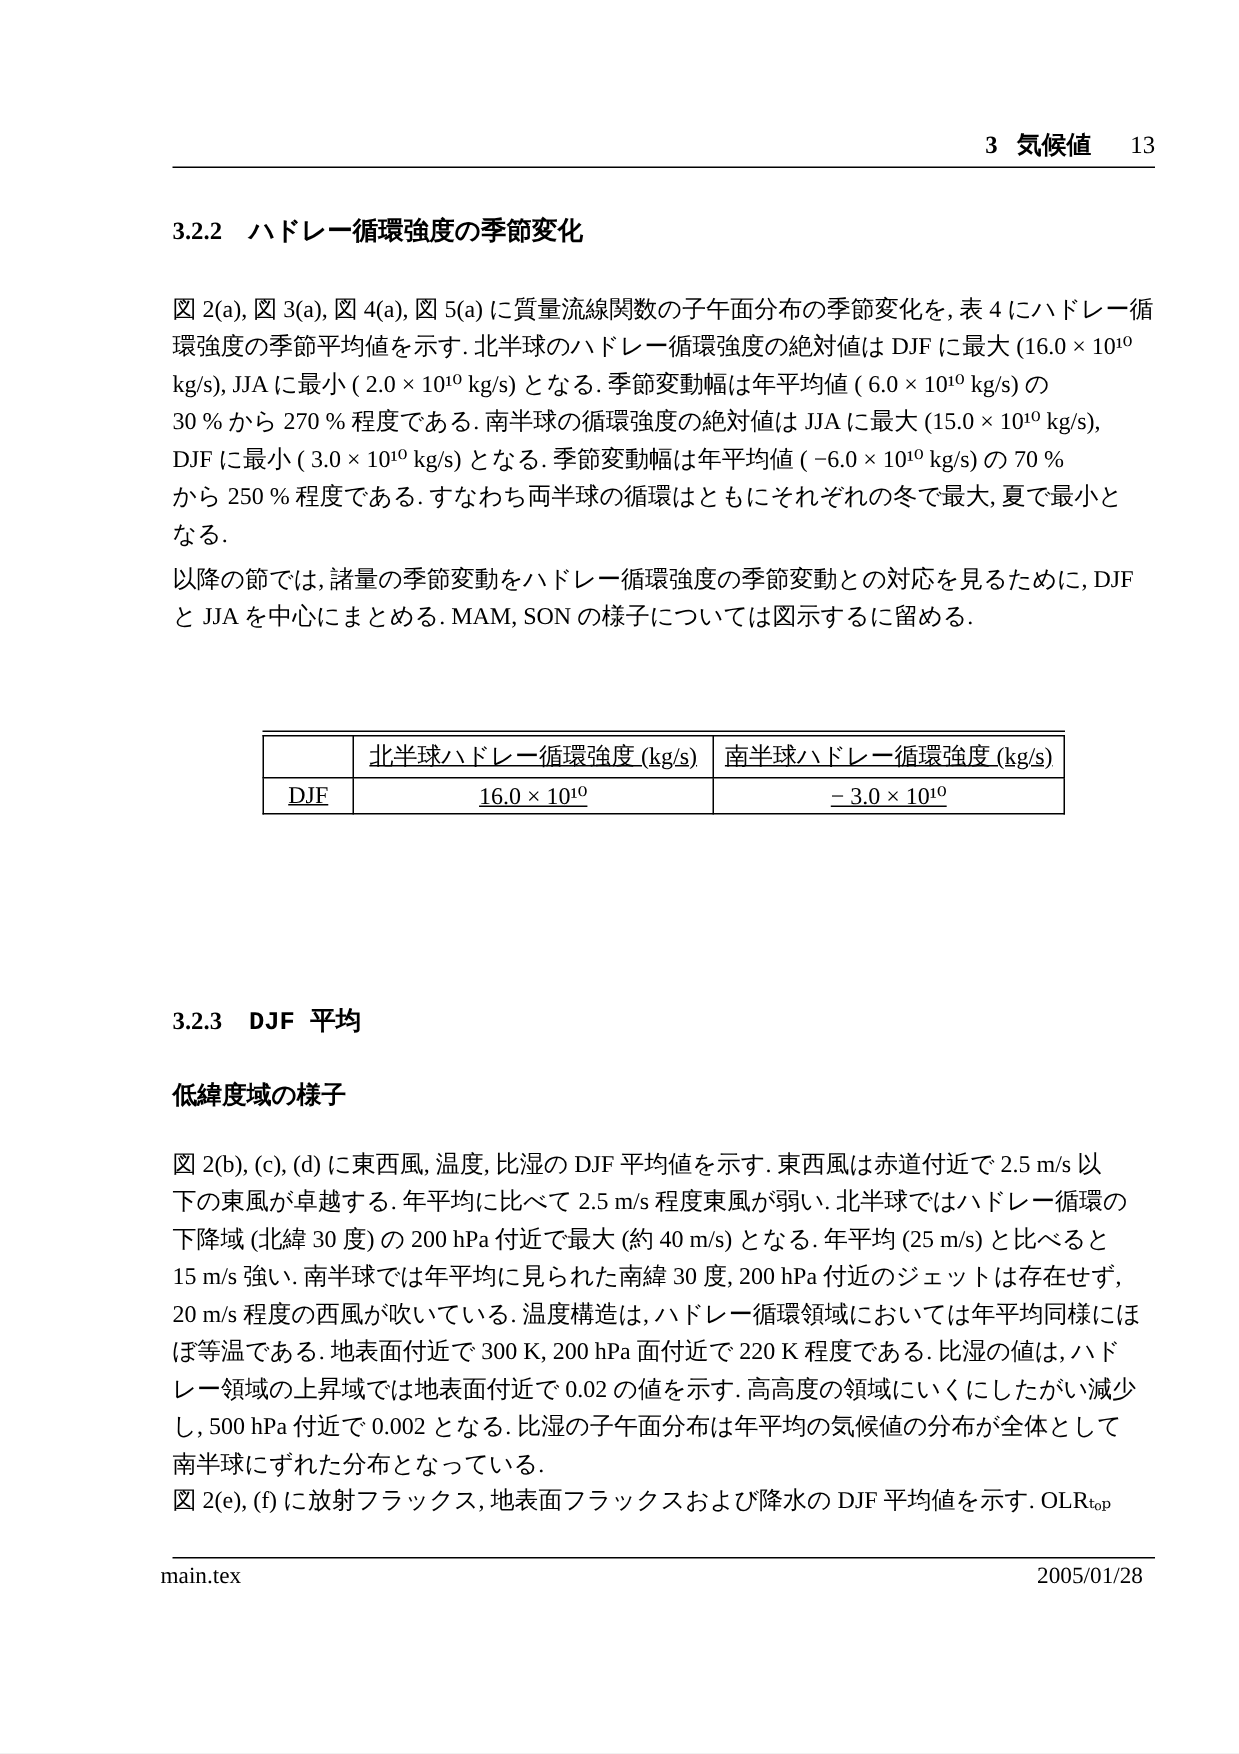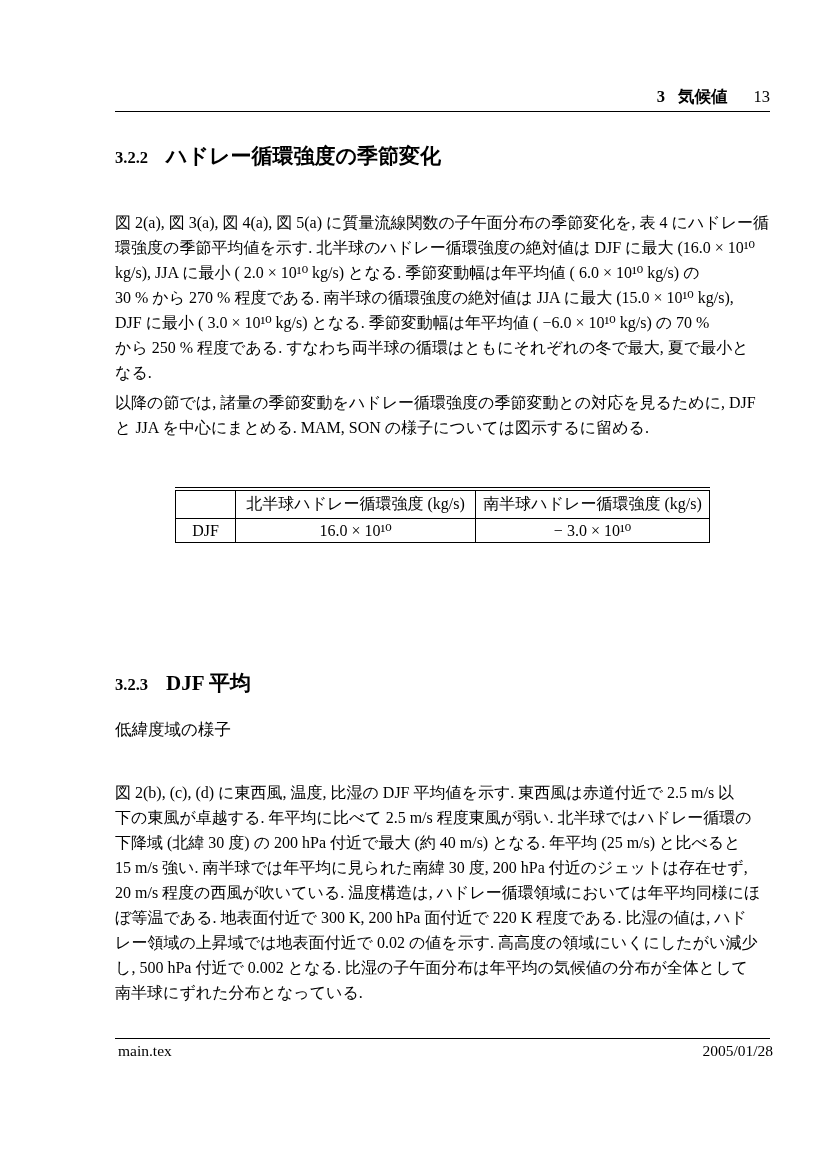--- a/index.html
+++ b/index.html
@@ -17,55 +17,55 @@
     display:flex; justify-content:flex-end; align-items:baseline;
     font-size:16.5px;
   }
   .rh-num  { font-weight:bold; margin-right:13px; }
   .rh-title{ font-weight:bold; font-family:"DejaVu Sans","Liberation Sans",sans-serif;text-align:center; }
   .rh-page { margin-left:26px; }
 
   
   .sec-heading { position:absolute; left:115px; white-space:nowrap; }
   .sec-num   { font-weight:bold; font-size:16.5px; margin-right:14px; }
-  .sec-title { font-weight:bold; font-size:21px; font-family:Liberation Serif, serif; }
+  .sec-title { font-weight:bold; font-size:17px; font-family:Liberation Mono, monospace; }
   .sub-heading {
-    position:absolute; left:115px; font-weight:normal; font-size:16.5px;
+    position:absolute; left:115px; font-weight:bold; font-size:16.5px;
     font-family:"DejaVu Sans","Liberation Sans",sans-serif; white-space:nowrap;
   }
 
   
   .para {
     position:absolute; left:115px;
-    font-size:16px; line-height:25px; white-space:pre;margin-top:16px;
+    font-size:16px; line-height:25px; white-space:pre;
   }
 
   
   .tbl-caption {
     position:absolute; left:115px; top:446px; width:655px;
     text-align:center; font-size:16px; white-space:nowrap;
   }
   .tbl-wrap {
     position:absolute; left:175px; top:487px;
     border-top:1px solid #000; padding-top:2px; 
   }
   table.t4 { border-collapse:collapse; table-layout:fixed; font-size:16px; }
   table.t4 th, table.t4 td {
     border:1px solid #000; padding:0; text-align:center;
-    white-space:nowrap; font-weight:normal;
+    white-space:nowrap; font-weight:normal;text-decoration:underline;
   }
   table.t4 th { height:27px; }
   table.t4 td { height:23px; }
   .col-season { width:60px; }
   .col-north  { width:240px; }
   .col-south  { width:234px; }
 
   
   .footer {
-    position:absolute; left:118px; top:1042px; width:655px;
+    position:absolute; left:107px; top:1042px; width:655px;
     display:flex; justify-content:space-between; font-size:15.5px;
   }
 </style>
 </head>
 <body>
 
 <div class="page">
 
   <div class="running-header">
     <span class="rh-num">3</span>
@@ -123,20 +123,21 @@
   <div class="para" style="top:764px">図 2(b), (c), (d) に東西風, 温度, 比湿の DJF 平均値を示す. 東西風は赤道付近で 2.5 m/s 以
 下の東風が卓越する. 年平均に比べて 2.5 m/s 程度東風が弱い. 北半球ではハドレー循環の
 下降域 (北緯 30 度) の 200 hPa 付近で最大 (約 40 m/s) となる. 年平均 (25 m/s) と比べると
 15 m/s 強い. 南半球では年平均に見られた南緯 30 度, 200 hPa 付近のジェットは存在せず,
 20 m/s 程度の西風が吹いている. 温度構造は, ハドレー循環領域においては年平均同様にほ
 ぼ等温である. 地表面付近で 300 K, 200 hPa 面付近で 220 K 程度である. 比湿の値は, ハド
 レー領域の上昇域では地表面付近で 0.02 の値を示す. 高高度の領域にいくにしたがい減少
 し, 500 hPa 付近で 0.002 となる. 比湿の子午面分布は年平均の気候値の分布が全体として
 南半球にずれた分布となっている.</div>
 
+  <div class="para" style="top:988px">図 2(e), (f) に放射フラックス, 地表面フラックスおよび降水の DJF 平均値を示す. OLRₜₒₚ</div>
 
   <div class="rule" style="top:1038px"></div>
   <div class="footer">
     <span>main.tex</span>
     <span>2005/01/28</span>
   </div>
 
 </div>
 
 </body></html>

